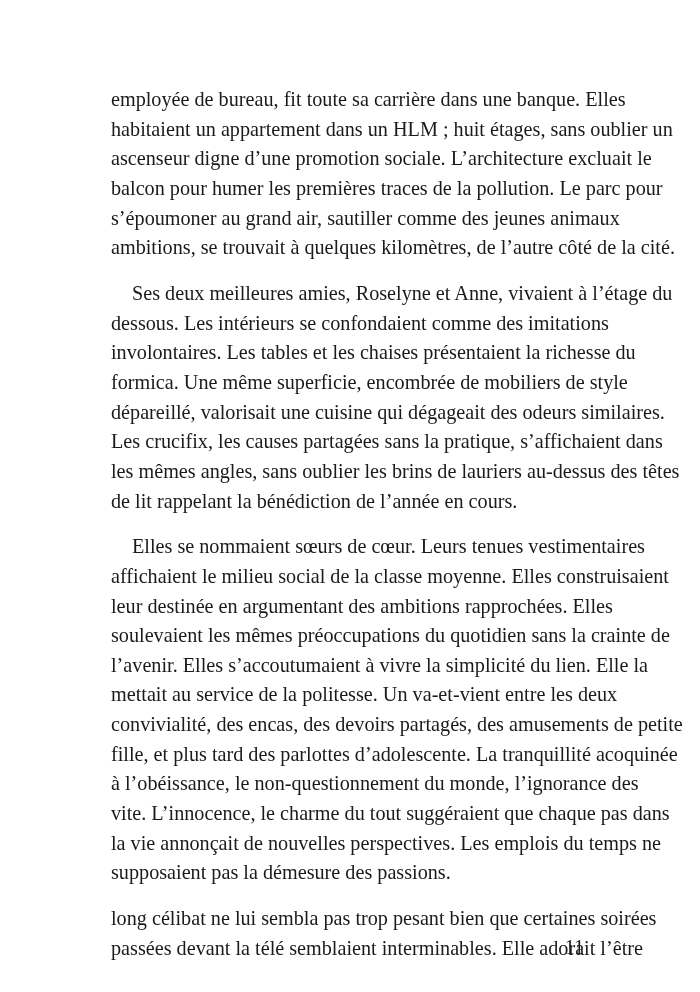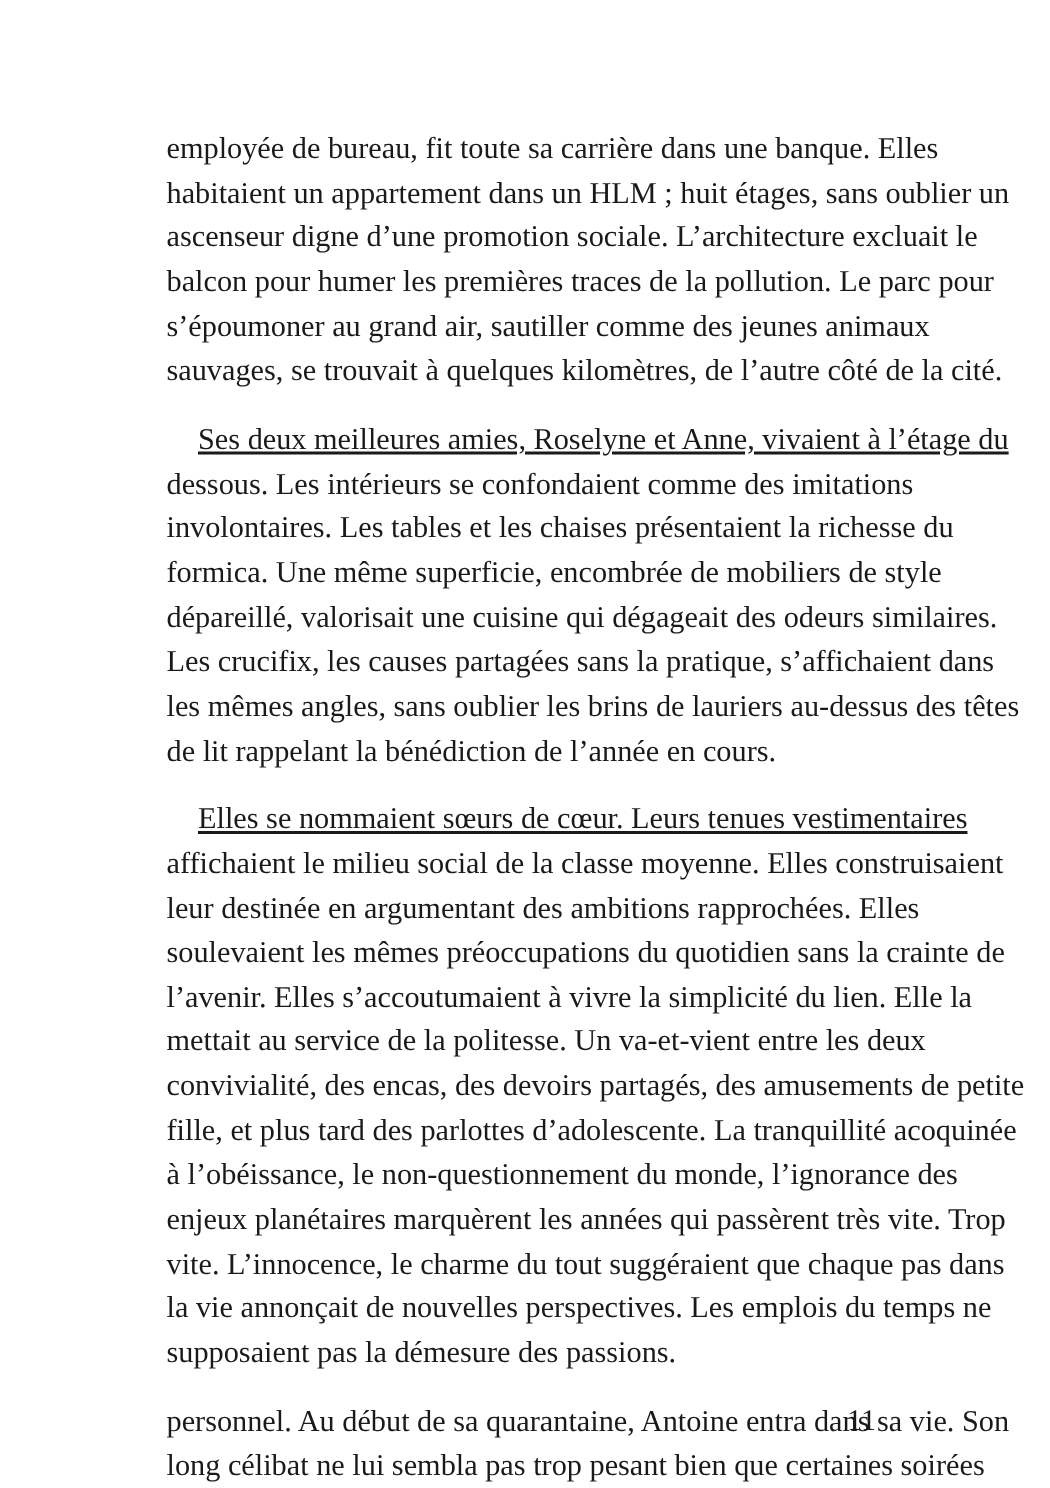--- a/index.html
+++ b/index.html
@@ -6,38 +6,38 @@
   body { width: 700px; height: 992px; position: relative; overflow: hidden; }
   .page {
     position: absolute; left: 95px; top: 69px; width: 511px;
     font-family: "Liberation Serif", serif;
     font-size: 20.2px; line-height: 29.65px; color: #1a1a1a;
     text-align: justify;
   }
   .para { margin: 16px; text-indent: 0; }
   .line { display: block; text-align: justify; text-align-last: justify; white-space: nowrap; }
   .line.last { text-align-last: left; }
-  .line.first { padding-left: 21px; text-decoration: underline; }
+  .line.first { padding-left: 21px; }
   .pagenum {
     position: absolute; left: 538px; top: 912px; width: 46px; text-align: right;
     font-family: Liberation Serif, serif; font-size: 20px; color: #1a1a1a; margin-top: 24px;
   }
 </style>
 </head>
 <body>
 
 <div class="page">
 
   <p class="para">
     <span class="line">employée de bureau, fit toute sa carrière dans une banque. Elles</span>
     <span class="line">habitaient un appartement dans un HLM ; huit étages, sans oublier un</span>
     <span class="line">ascenseur digne d’une promotion sociale. L’architecture excluait le</span>
     <span class="line">balcon pour humer les premières traces de la pollution. Le parc pour</span>
     <span class="line">s’époumoner au grand air, sautiller comme des jeunes animaux</span>
-    <span class="line last">sauvages, se trouvait à quelques kilomètres, de l’autre côté de la cité.</span>
+    <span class="line last">ambitions, se trouvait à quelques kilomètres, de l’autre côté de la cité.</span>
   </p>
 
   <p class="para">
     <span class="line first">Ses deux meilleures amies, Roselyne et Anne, vivaient à l’étage du</span>
     <span class="line">dessous. Les intérieurs se confondaient comme des imitations</span>
     <span class="line">involontaires. Les tables et les chaises présentaient la richesse du</span>
     <span class="line">formica. Une même superficie, encombrée de mobiliers de style</span>
     <span class="line">dépareillé, valorisait une cuisine qui dégageait des odeurs similaires.</span>
     <span class="line">Les crucifix, les causes partagées sans la pratique, s’affichaient dans</span>
     <span class="line">les mêmes angles, sans oublier les brins de lauriers au-dessus des têtes</span>
@@ -47,27 +47,25 @@
   <p class="para">
     <span class="line first">Elles se nommaient sœurs de cœur. Leurs tenues vestimentaires</span>
     <span class="line">affichaient le milieu social de la classe moyenne. Elles construisaient</span>
     <span class="line">leur destinée en argumentant des ambitions rapprochées. Elles</span>
     <span class="line">soulevaient les mêmes préoccupations du quotidien sans la crainte de</span>
     <span class="line">l’avenir. Elles s’accoutumaient à vivre la simplicité du lien. Elle la</span>
     <span class="line">mettait au service de la politesse. Un va-et-vient entre les deux</span>
     <span class="line">convivialité, des encas, des devoirs partagés, des amusements de petite</span>
     <span class="line">fille, et plus tard des parlottes d’adolescente. La tranquillité acoquinée</span>
     <span class="line">à l’obéissance, le non-questionnement du monde, l’ignorance des</span>
-    <span class="line">enjeux planétaires marquèrent les années qui passèrent très vite. Trop</span>
     <span class="line">vite. L’innocence, le charme du tout suggéraient que chaque pas dans</span>
     <span class="line">la vie annonçait de nouvelles perspectives. Les emplois du temps ne</span>
     <span class="line last">supposaient pas la démesure des passions.</span>
   </p>
 
   <p class="para">
-    <span class="line">personnel. Au début de sa quarantaine, Antoine entra dans sa vie. Son</span>
     <span class="line">long célibat ne lui sembla pas trop pesant bien que certaines soirées</span>
     <span class="line">passées devant la télé semblaient interminables. Elle adorait l’être</span>
 
   </p>
 </div>
 
 <div class="pagenum">11</div>
 
 </body></html>

